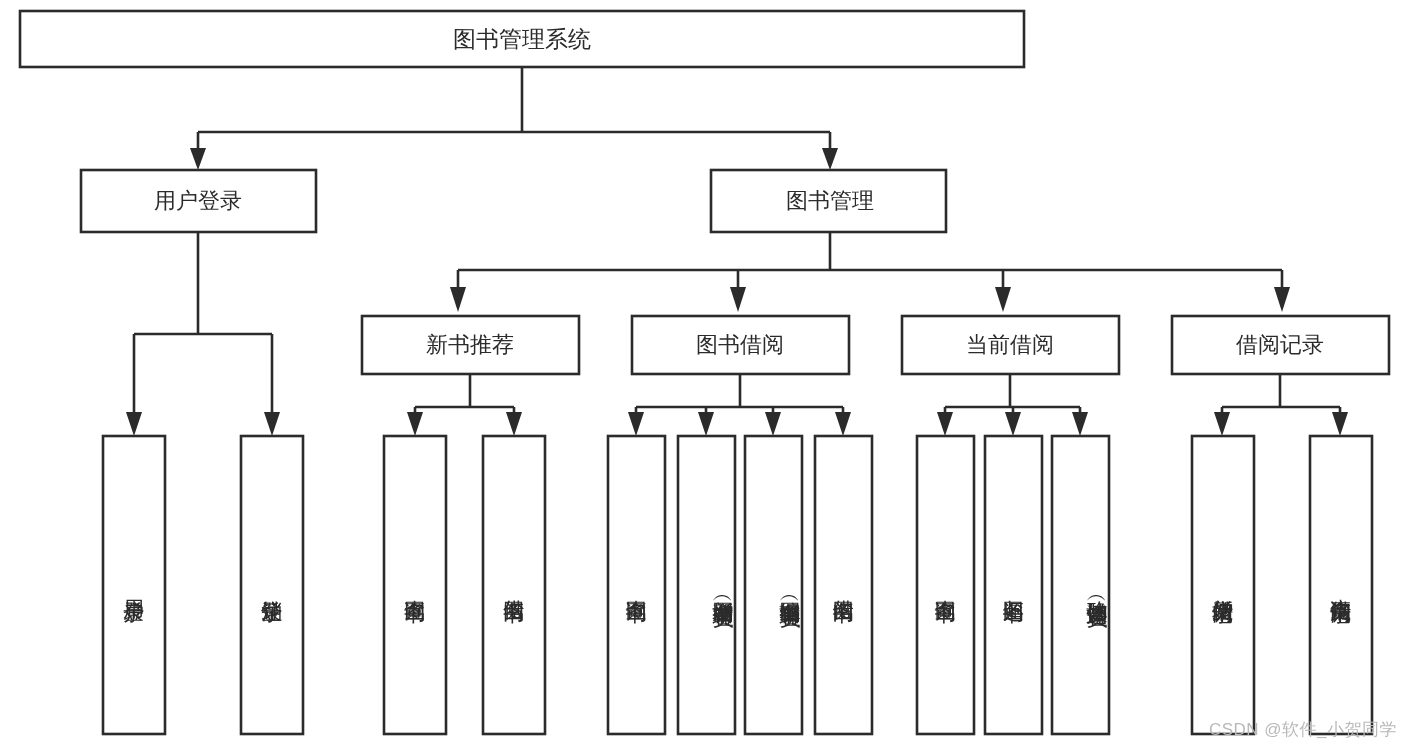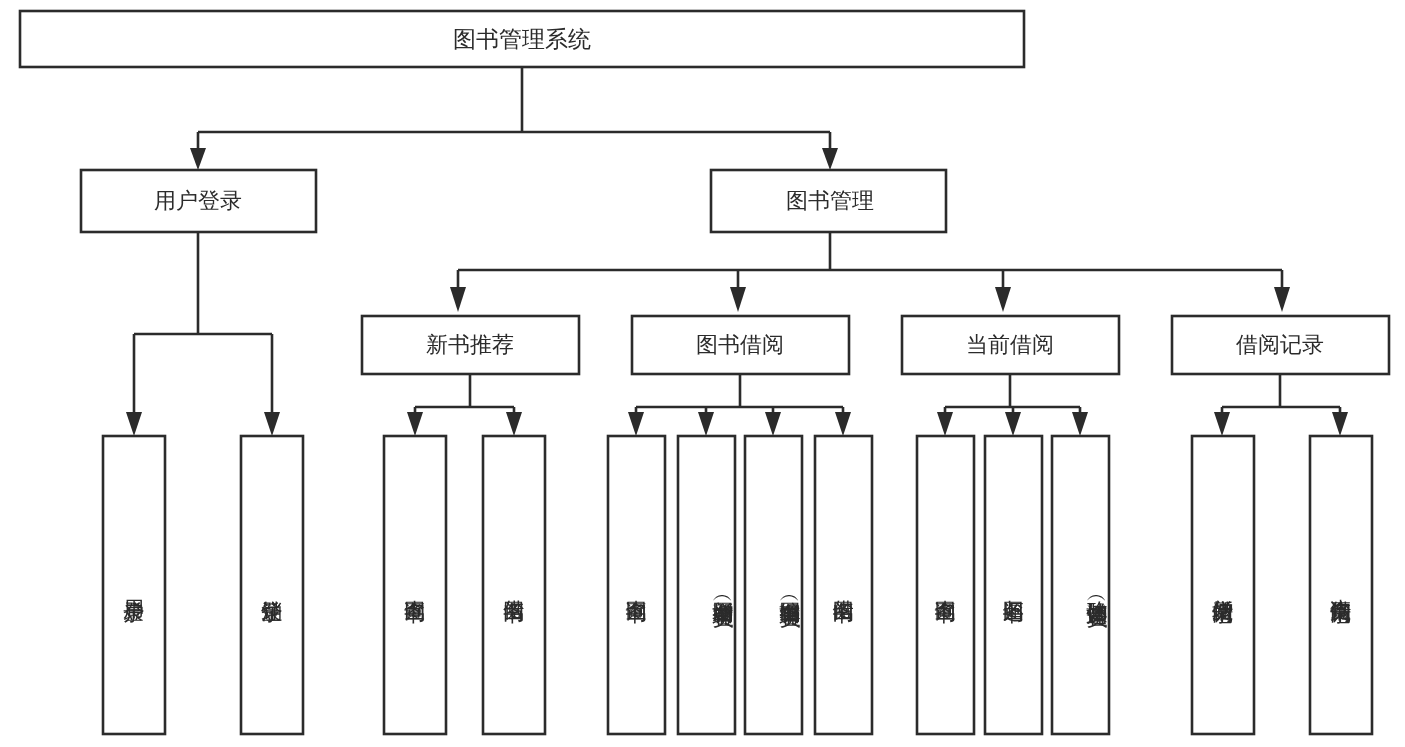--- a/index.html
+++ b/index.html
@@ -221,13 +221,14 @@
   <div class="leaf-label" style="left:745px; top:436px; width:57px; height:298px; align-items:flex-start; padding-top:6px; box-sizing:border-box;">编辑图书（管理员）</div>
   <div class="leaf-label" style="left:815px; top:436px; width:57px; height:298px;">借阅图书</div>
 
   <div class="leaf-label" style="left:917px; top:436px; width:57px; height:298px;">查询图书</div>
   <div class="leaf-label" style="left:985px; top:436px; width:57px; height:298px;">归还图书</div>
   <div class="leaf-label" style="left:1052px; top:436px; width:57px; height:298px; align-items:flex-start; padding-top:6px; box-sizing:border-box;">确认归还（管理员）</div>
 
   <div class="leaf-label" style="left:1192px; top:436px; width:62px; height:298px;">新增借阅记录</div>
   <div class="leaf-label" style="left:1310px; top:436px; width:62px; height:298px;">查询借阅记录</div>
 
+  <div class="watermark">CSDN @软件_小贺同学</div>
 </div>
 
 </body></html>

